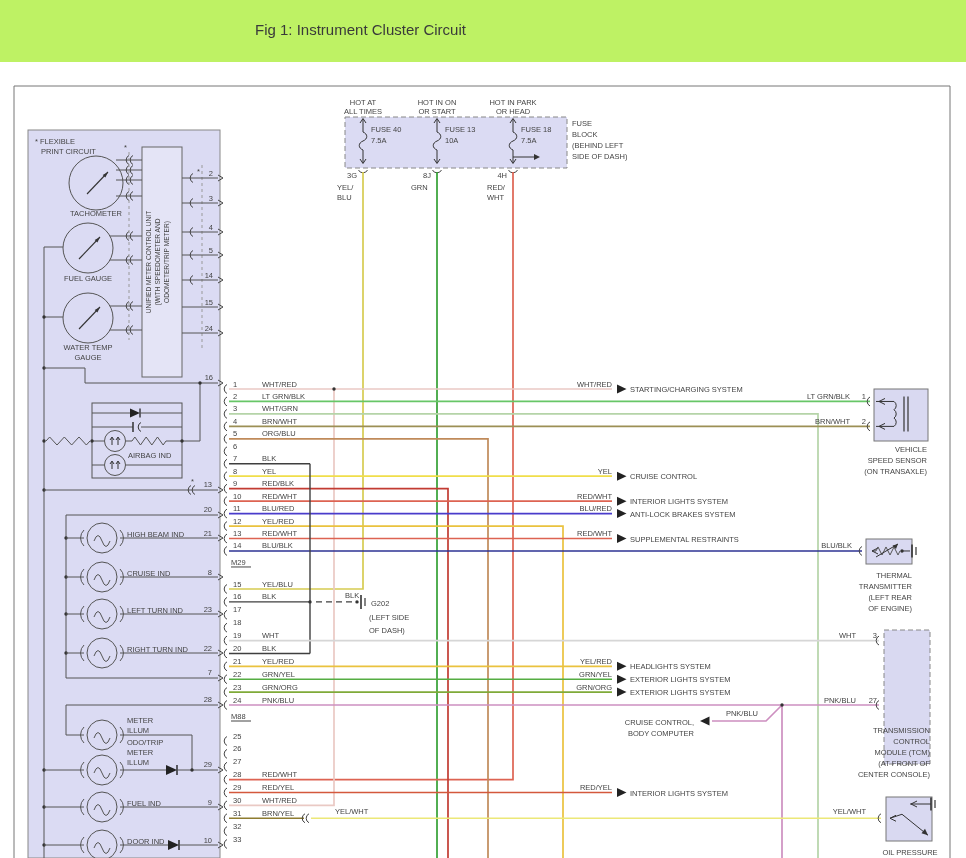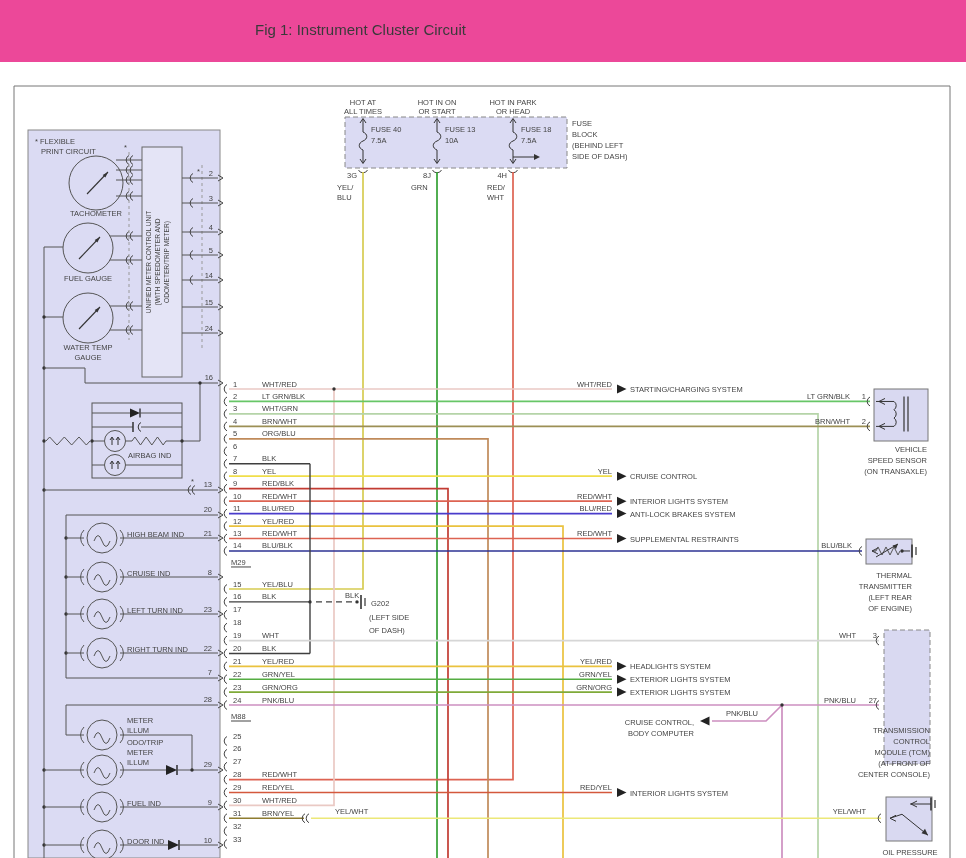--- a/index.html
+++ b/index.html
@@ -1,17 +1,17 @@
 <!DOCTYPE html>
 <html><head>
 <meta charset="utf-8">
 <style>
   body{margin:0;background:#fff;font-family:"Liberation Sans",sans-serif;}
   .screen{position:relative;width:966px;height:858px;overflow:hidden;background:#fff;}
-  .hdr{position:absolute;top:0;left:0;width:966px;height:62px;background:#ec4899;}
+  .hdr{position:absolute;top:0;left:0;width:966px;height:62px;background:#bef264;}
   .hdr span{position:absolute;left:255px;top:21px;font-size:15px;color:#3a3a3a;}
   svg{position:absolute;top:62px;left:0;}
   svg text{font-family:"Liberation Sans",sans-serif;}
 </style>
 </head>
 <body>
 
 <div class="screen">
   <div class="hdr">
     <span>Fig 1: Instrument Cluster Circuit</span>

